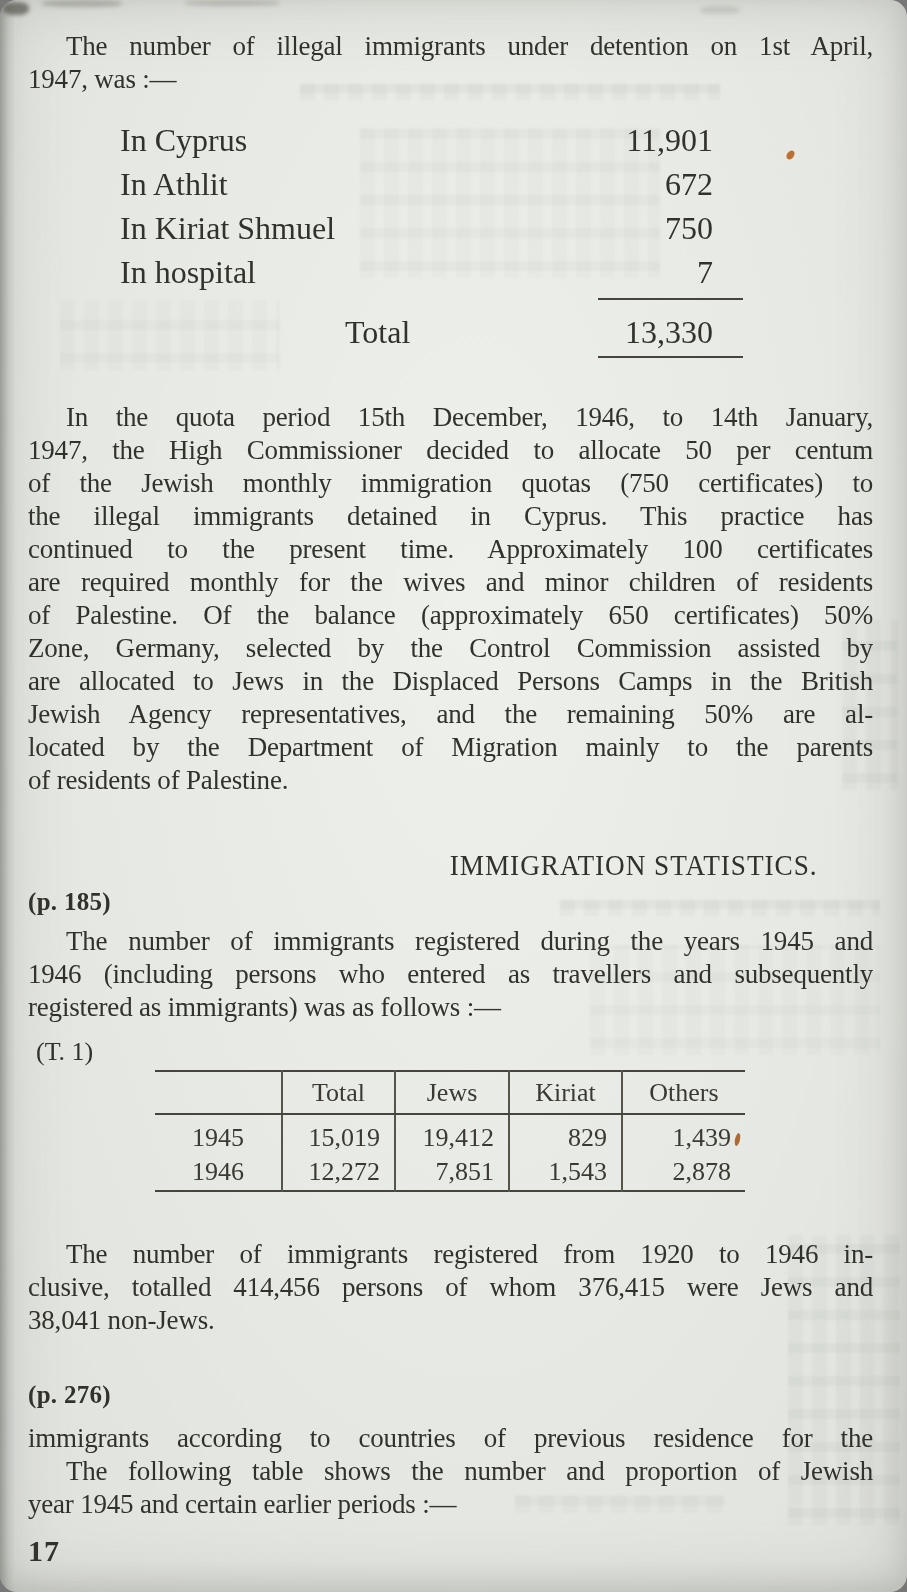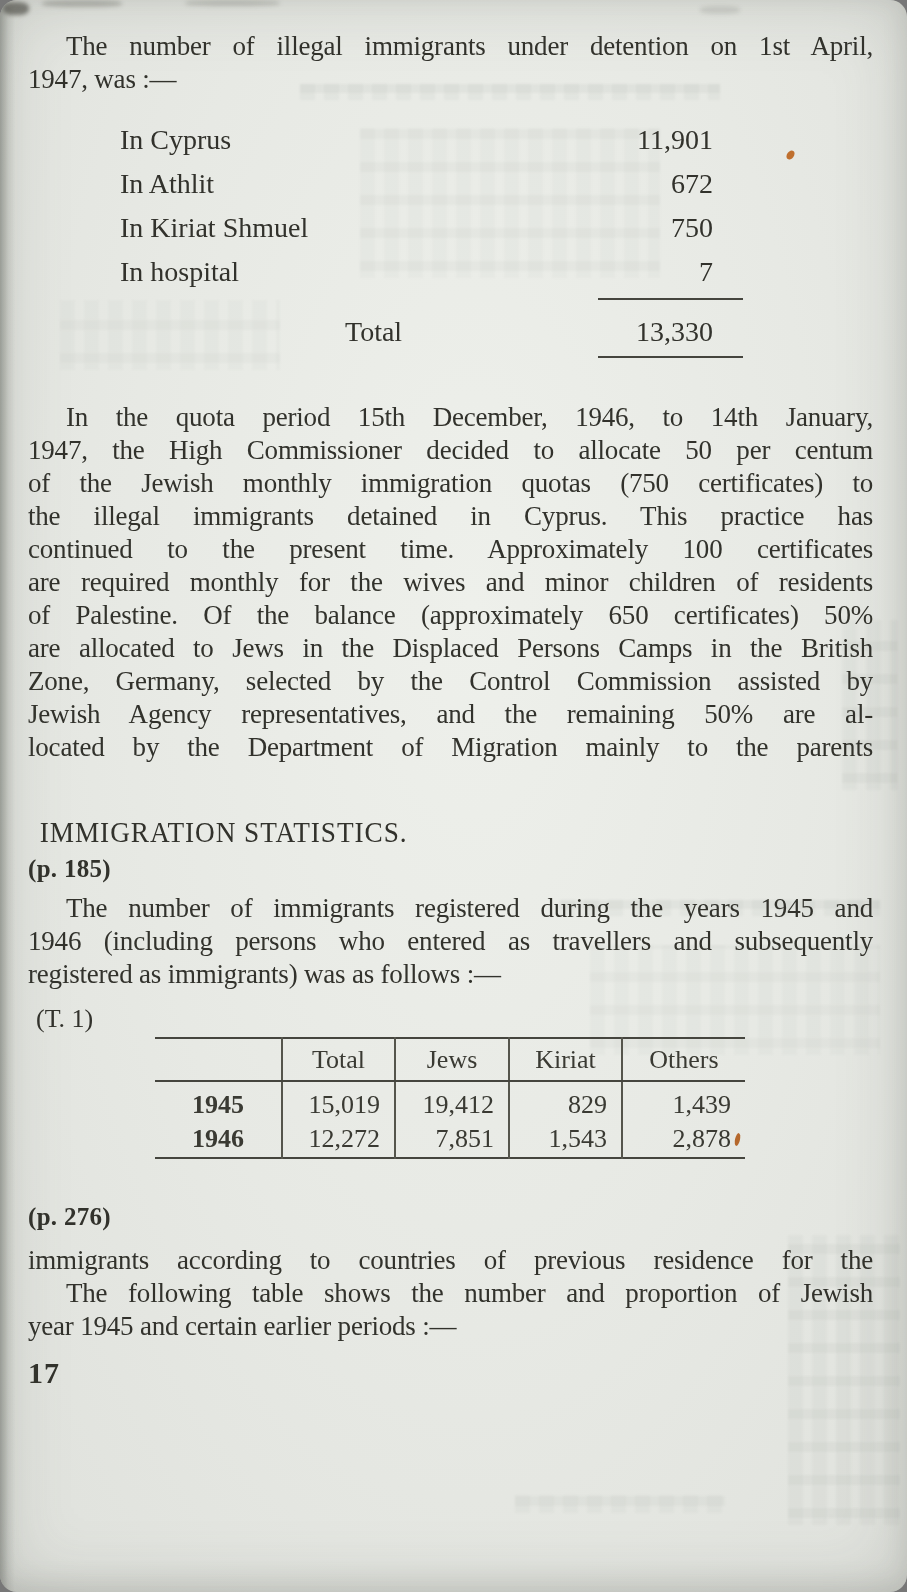--- a/index.html
+++ b/index.html
@@ -40,51 +40,51 @@
   .j::after { content:""; display:inline-block; width:100%; height:0; }
   .indent { padding-left:38px; }
 
   .para-intro { margin-top:30px; }
 
   
   .detention { margin-top:22px; width:685px; }
   .drow {
     display:flex; justify-content:space-between;
     height:44px; line-height:44px; padding-left:92px;
-    font-size:28px;
+    font-size:32px;
   }
   .drule {
     width:145px; margin-left:570px;
     border-top:2px solid var(--rule);
   }
   .drule.top { margin-top:4px; }
   .drule.bottom { margin-top:2px; }
   .drow.total { margin-top:10px; padding-left:317px; height:44px; }
 
   .para-quota { margin-top:43px; }
 
-  .heading { margin-top:54px; height:28px; line-height:28px; text-align:left; margin-right:44px; }
+  .heading { margin-top:54px; height:28px; line-height:28px; text-align:right; margin-right:44px; }
   .heading span { display:inline-block; font-size:29px; letter-spacing:1px; transform:scaleX(.94); }
 
   .pref { margin-top:8px; height:30px; line-height:30px; font-size:25px; font-weight:bold; letter-spacing:.3px; }
   .pref2 { margin-top:43px; }
   .para-registered { margin-top:8px; }
   .tref { margin-top:14px; height:28px; line-height:28px; font-size:26px; padding-left:8px; }
 
   
   table.t1 {
     border-collapse:collapse;
     margin:4px 0 0 127px;
     border-top:2px solid var(--rule);
     border-bottom:2px solid var(--rule);
     font-size:26px;
     color:#3a3a33;
   }
   .t1 th, .t1 td { border-left:2px solid #55554c; font-weight:normal; }
-  .t1 th:first-child, .t1 td:first-child { border-left:none;font-weight:bold; }
+  .t1 th:first-child, .t1 td:first-child { border-left:none; }
   .t1 thead th { height:43px; text-align:center; border-bottom:2px solid var(--rule); padding:0 8px; }
   .t1 td { height:38px; text-align:right; padding-right:14px; }
   .t1 td.yr { text-align:center; padding-right:0; }
   .t1 tbody tr:first-child td { padding-top:8px; }
 
   .para-cumulative { margin-top:46px; }
   .para-following { margin-top:12px; }
 
   .pageno { margin-top:15px; height:30px; line-height:30px; margin-right:10px;
             font-size:30px; font-weight:600; letter-spacing:1px;font-family:Liberation Serif, serif; }
@@ -154,24 +154,25 @@
     </div>
 
     <div class="para-quota">
       <div class="line j indent">In the quota period 15th December, 1946, to 14th January,</div>
       <div class="line j">1947, the High Commissioner decided to allocate 50 per centum</div>
       <div class="line j">of the Jewish monthly immigration quotas (750 certificates) to</div>
       <div class="line j">the illegal immigrants detained in Cyprus. This practice has</div>
       <div class="line j">continued to the present time. Approximately 100 certificates</div>
       <div class="line j">are required monthly for the wives and minor children of residents</div>
       <div class="line j">of Palestine. Of the balance (approximately 650 certificates) 50%</div>
+      <div class="line j">Zone, Germany, selected by the Control Commission assisted by</div>
       <div class="line j">are allocated to Jews in the Displaced Persons Camps in the British</div>
-      <div class="line j">Zone, Germany, selected by the Control Commission assisted by</div>
       <div class="line j">Jewish Agency representatives, and the remaining 50% are al-</div>
       <div class="line j">located by the Department of Migration mainly to the parents</div>
+      <div class="line">of residents of Palestine.</div>
     </div>
 
     <div class="heading">
       <span>IMMIGRATION STATISTICS.</span>
     </div>
     <div class="pref">(p. 185)</div>
 
     <div class="para-registered">
       <div class="line j indent">The number of immigrants registered during the years 1945 and</div>
       <div class="line j">1946 (including persons who entered as travellers and subsequently</div>
@@ -208,20 +209,25 @@
         <tr>
           <td class="yr">1946</td>
           <td>12,272</td>
           <td>7,851</td>
           <td>1,543</td>
           <td>2,878</td>
         </tr>
       </tbody>
     </table>
 
+    <div class="para-cumulative">
+      <div class="line j indent">The number of immigrants registered from 1920 to 1946 in-</div>
+      <div class="line j">clusive, totalled 414,456 persons of whom 376,415 were Jews and</div>
+      <div class="line">38,041 non-Jews.</div>
+    </div>
 
     <div class="pref pref2">(p. 276)</div>
 
     <div class="para-following">
       <div class="line j">immigrants according to countries of previous residence for the</div>
       <div class="line j indent">The following table shows the number and proportion of Jewish</div>
       <div class="line">year 1945 and certain earlier periods :—</div>
     </div>
 
     <div class="pageno">17</div>

